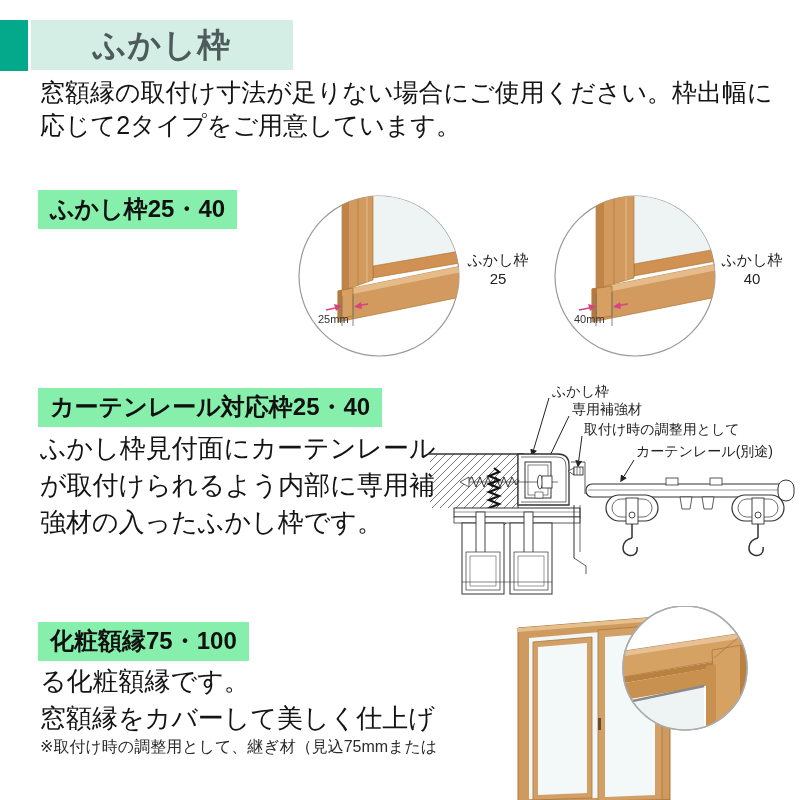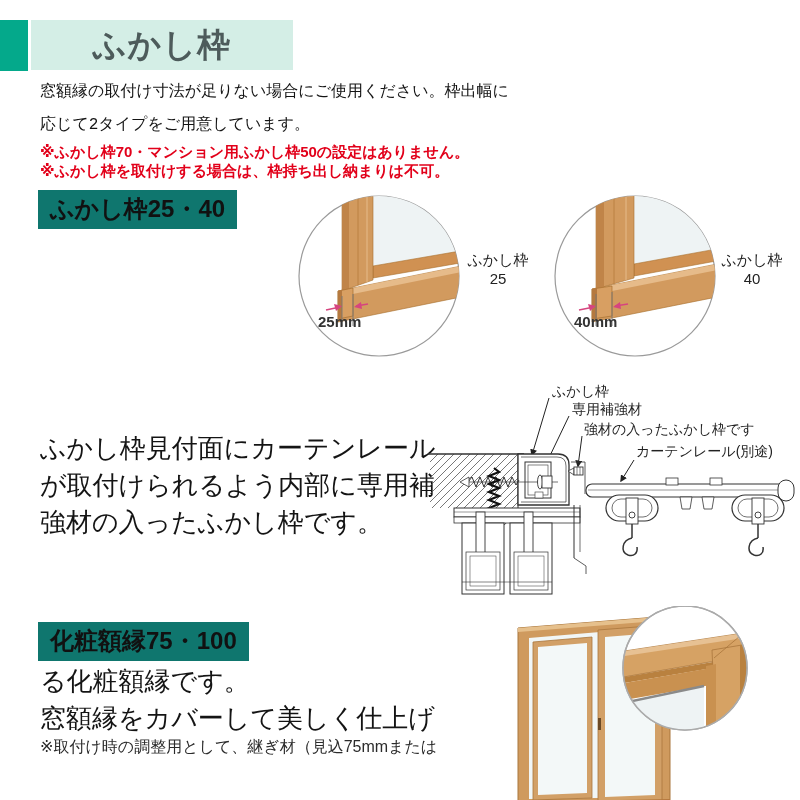--- a/index.html
+++ b/index.html
@@ -7,58 +7,54 @@
         font-family:"Liberation Sans","DejaVu Sans",sans-serif;color:#1a1a1a;margin-top:20px;}
   .abs{position:absolute;}
 
   
   .accent-block{left:0;top:0;width:28px;height:51px;background:#04a98b;}
   .title-band{left:31px;top:0;width:262px;height:50px;background:#d4eee6;
               display:flex;align-items:center;justify-content:center;}
   .page-title{font-size:33px;font-weight:bold;color:#4d5b5b;letter-spacing:1px;}
 
   
-  .intro{left:40px;top:56px;width:745px;font-size:16px;line-height:33px;color:#141414;font-family:Liberation Mono, monospace;}
+  .intro{left:40px;top:56px;width:745px;font-size:25px;line-height:33px;color:#141414;}
   .red-notes{left:40px;top:122px;font-size:15px;font-weight:bold;color:#e2001a;line-height:19px;}
 
   
-  .sec-head{background:#0f766e;font-size:24px;font-weight:bold;color:#111;
+  .sec-head{background:#86efac;font-size:24px;font-weight:bold;color:#111;
             padding:3px 12px 4px 12px;white-space:nowrap;}
   .h1{left:38px;top:170px;}
   .h2{left:38px;top:368px;}
   .h3{left:38px;top:602px;}
 
   .body2{left:40px;top:410px;font-size:26px;line-height:37px;color:#141414;}
   .body3{left:40px;top:643px;font-size:26px;line-height:37px;color:#141414;}
   .notes3{left:40px;top:715px;font-size:16px;line-height:23px;color:#2b2b2b;}
 
-  .dim-label{font-size:15px;color:#333;font-weight:bold;}
+  .dim-label{font-size:11px;color:#333;}
   .side-label{width:76px;text-align:center;font-size:15px;line-height:19px;color:#222;}
 
   .diag-label{position:absolute;font-size:14px;color:#222;white-space:nowrap;}
 
   svg{display:block;}
 </style>
 </head>
 <body>
 
 <div class="page">
 
   <div class="abs accent-block"></div>
   <div class="abs title-band">
     <span class="page-title">ふかし枠</span>
   </div>
 
   <div class="abs intro">
     <div>窓額縁の取付け寸法が足りない場合にご使用ください。枠出幅に</div>
     <div>応じて2タイプをご用意しています。</div>
-  </div>
-  <div class="abs red-notes">
-    <div>※ふかし枠70・マンション用ふかし枠50の設定はありません。</div>
-    <div>※ふかし枠を取付けする場合は、枠持ち出し納まりは不可。</div>
   </div>
 
   <div class="abs sec-head h1">ふかし枠25・40</div>
 
   <svg class="abs" style="left:296px;top:172px;" width="170" height="170" viewBox="0 0 170 170">
     <defs>
         <clipPath id="c25">
           <circle cx="83" cy="84" r="80"></circle>
         </clipPath>
       </defs>
@@ -117,30 +113,31 @@
       <line x1="76" y1="112" x2="63" y2="114" stroke="#d6457f" stroke-width="1.6"></line>
       <polygon points="61,115 69,117 68,110" fill="#d6457f"></polygon>
     </g>
   </svg>
   <span class="abs dim-label" style="left:574px;top:293px;">40mm</span>
   <div class="abs side-label" style="left:714px;top:230px;">
     <div>ふかし枠</div>
     <div>40</div>
   </div>
 
+  <div class="abs sec-head h2">カーテンレール対応枠25・40</div>
   <div class="abs body2">
     <div>ふかし枠見付面にカーテンレール</div>
     <div>が取付けられるよう内部に専用補</div>
     <div>強材の入ったふかし枠です。</div>
   </div>
 
   <div class="abs" style="left:428px;top:356px;width:372px;height:240px;">
     <span class="diag-label" style="left:124px;top:7px;">ふかし枠</span>
     <span class="diag-label" style="left:144px;top:25px;">専用補強材</span>
-    <span class="diag-label" style="left:156px;top:45px;">強材の入ったふかし枠です</span>
+    <span class="diag-label" style="left:156px;top:45px;">取付け時の調整用として</span>
     <span class="diag-label" style="left:208px;top:67px;">カーテンレール(別途)</span>
 
     <svg width="372" height="240" viewBox="0 0 372 240">
       <defs>
         <pattern id="hatch" width="8" height="8" patternUnits="userSpaceOnUse">
           <path d="M0,8 L8,0" stroke="#555" stroke-width="0.8"></path>
         </pattern>
         <marker id="arr" viewBox="0 0 10 10" refX="8" refY="5" markerWidth="7" markerHeight="7" orient="auto-start-reverse">
           <path d="M0,0 L10,5 L0,10 z" fill="#222"></path>
         </marker>

